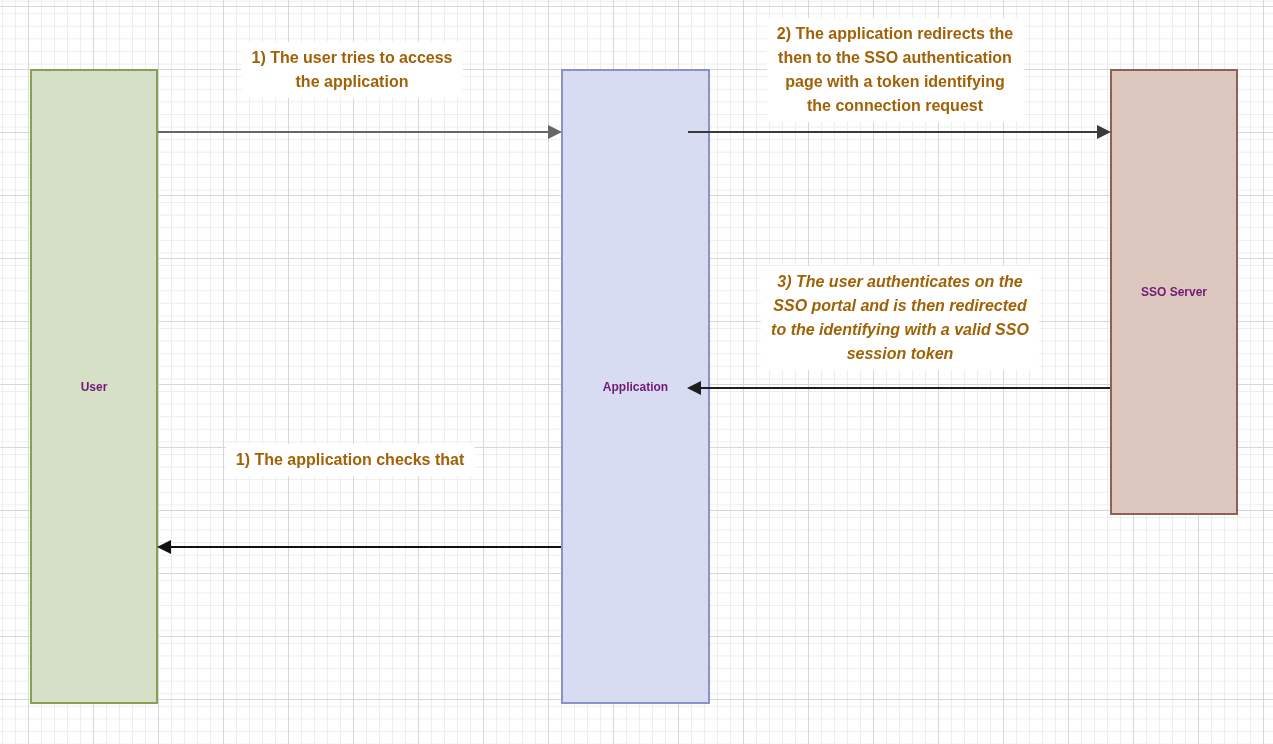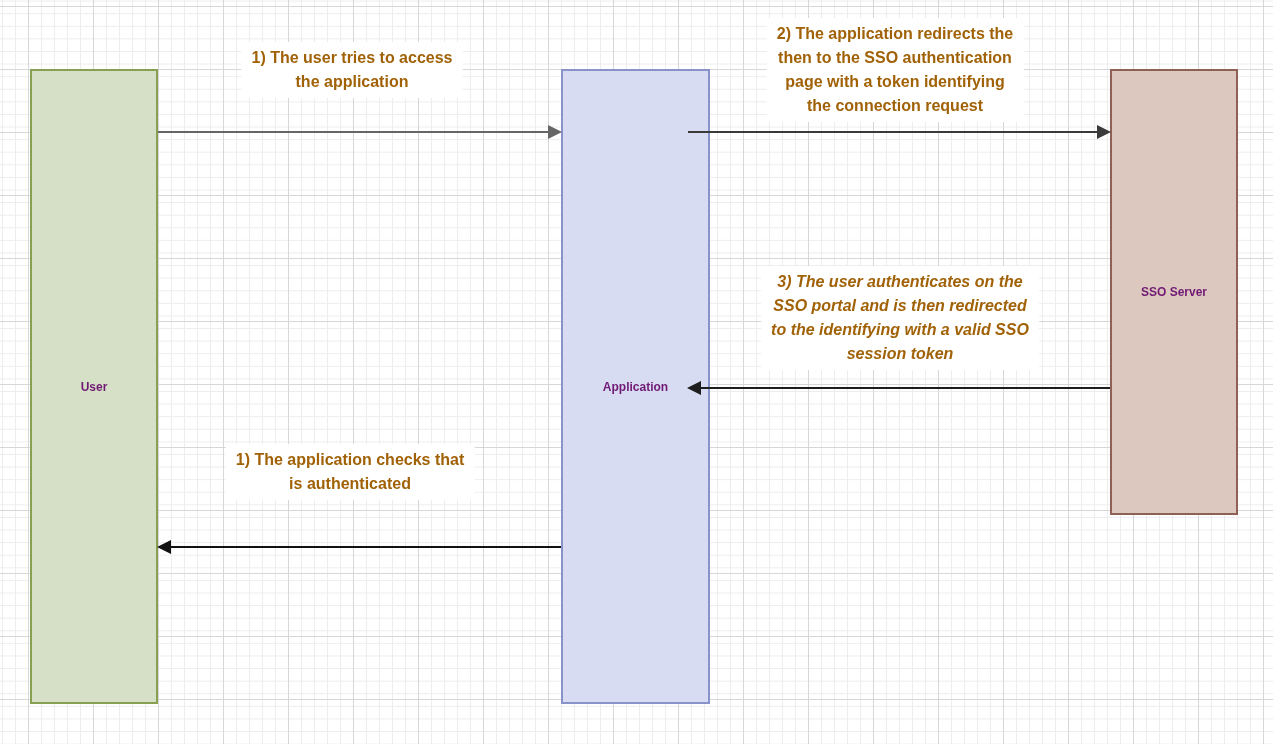--- a/index.html
+++ b/index.html
@@ -118,16 +118,15 @@
 
   <div class="msg" id="msg-3">
     <div>3) The user authenticates on the</div>
     <div>SSO portal and is then redirected</div>
     <div>to the identifying with a valid SSO</div>
     <div>session token</div>
   </div>
 
   <div class="msg" id="msg-4">
     <div>1) The application checks that</div>
-    <div>is authenticated</div>
   </div>
 
 </div>
 
 </body></html>

